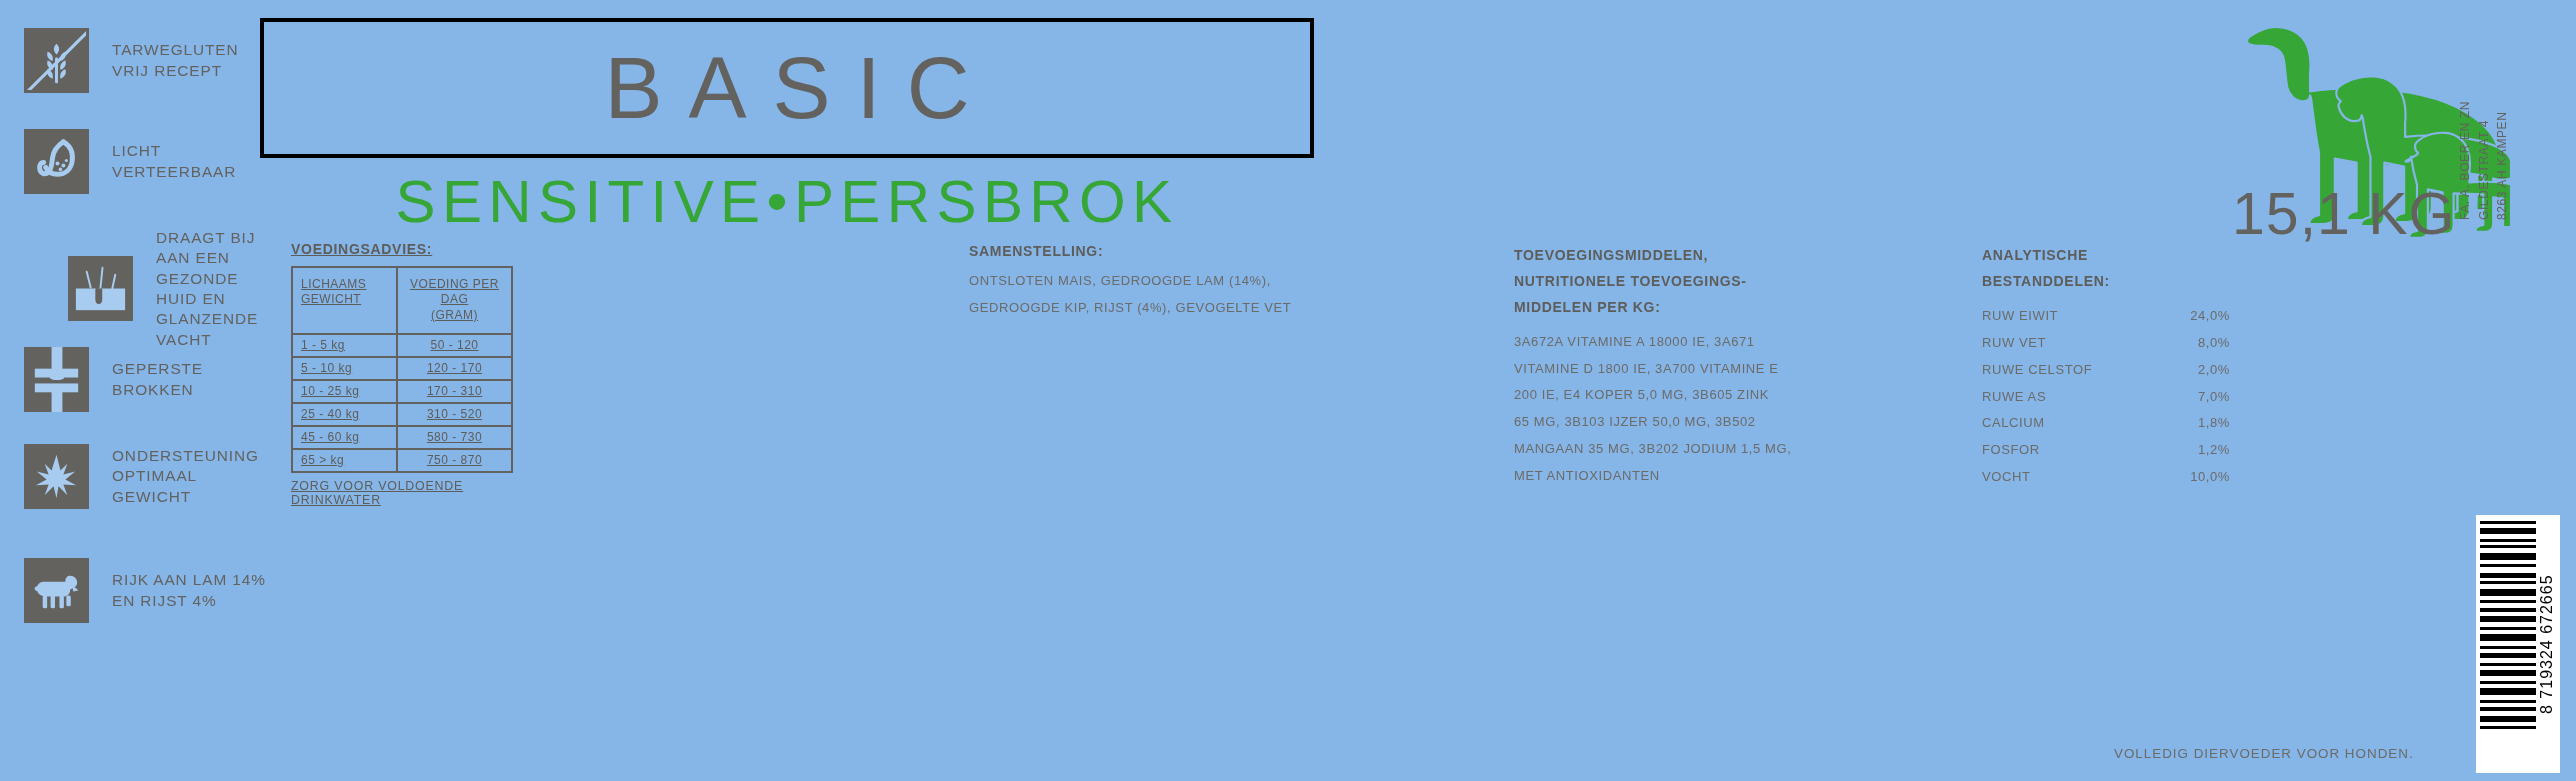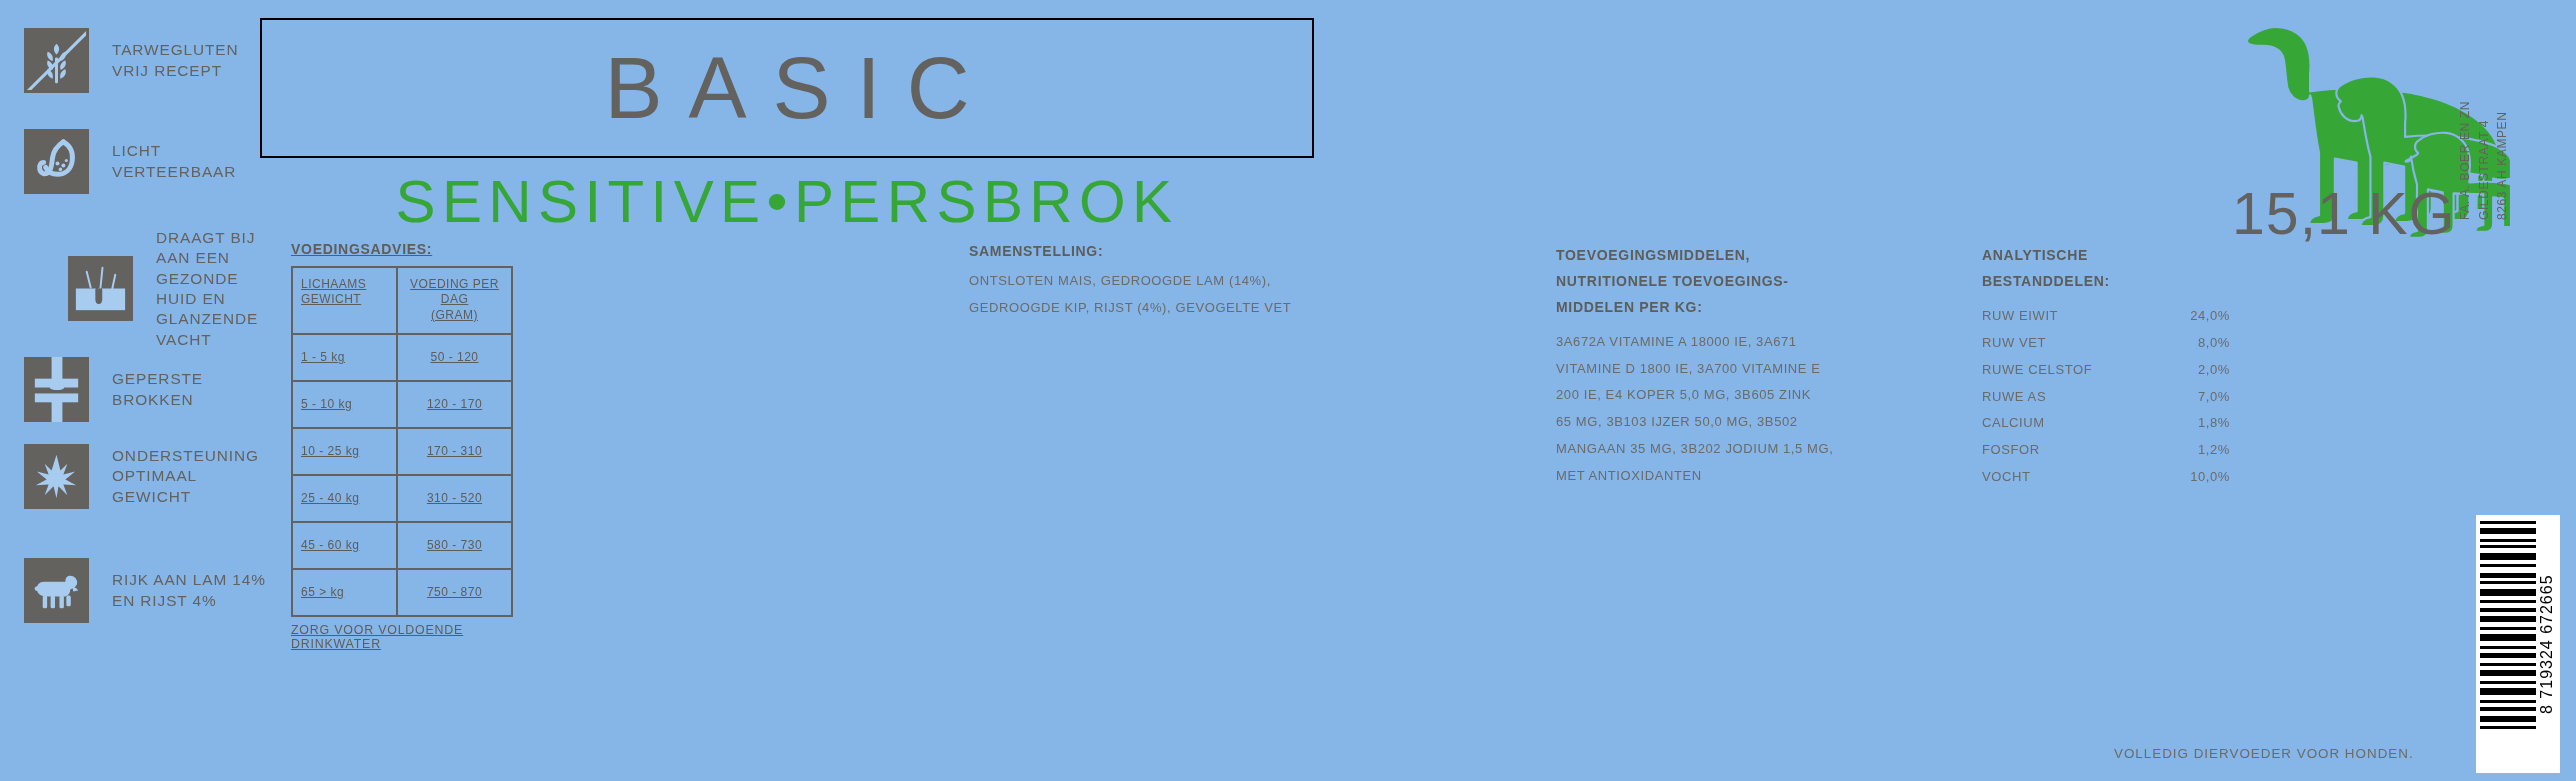--- a/index.html
+++ b/index.html
@@ -50,21 +50,21 @@
     white-space: pre-line;
   }
 
   
   .title-box {
     position: absolute;
     left: 260px;
     top: 18px;
     width: 1054px;
     height: 140px;
-    border: 2px solid #000000;
+    border: 4px solid #000000;
     box-sizing: border-box;
     display: flex;
     align-items: center;
     justify-content: center;
   }
   .title-text {
     font-size: 87px;
     letter-spacing: 26px;
     text-indent: 26px;
     color: #63625e;
@@ -104,21 +104,21 @@
     border-collapse: collapse;
     width: 222px;
     table-layout: fixed;
     margin-top: 4px;
   }
   table.feed td {
     border: 2px solid #63625e;
     font-size: 12px;
     letter-spacing: 0.5px;
     color: #5d5d5a;
-    padding: 14px 8px;
+    padding: 2px 8px;
     height: 17px;
   }
   table.feed td.c1 { width: 87px; }
   table.feed td.c2 { text-align: center; }
   table.feed tr.hdr td {
     padding: 9px 8px;
     height: 44px;
     vertical-align: top;
     white-space: pre-line;
     line-height: 1.3;
@@ -136,21 +136,21 @@
     position: absolute;
     color: #5d5d5a;
   }
   .panel .body {
     font-size: 13px;
     letter-spacing: 0.6px;
     line-height: 2.07;
     color: #6b6b68;
   }
   #panel-composition { left: 969px; top: 243px; width: 476px; }
-  #panel-additives   { left: 1514px; top: 243px; width: 436px; margin-left: 42px; }
+  #panel-additives   { left: 1514px; top: 243px; width: 436px; }
   #panel-analytical  { left: 1982px; top: 243px; width: 248px; }
 
   .an-row {
     display: flex;
     justify-content: space-between;
     font-size: 13px;
     letter-spacing: 0.6px;
     line-height: 2.07;
     color: #6b6b68;
   }
@@ -297,21 +297,21 @@
             <path d="M23 32 L19 16"></path>
             <path d="M45 33 L48 19"></path>
           </g>
         </svg>
       </span>
       <span class="feature-label">DRAAGT BIJ AAN EEN
 GEZONDE HUID EN
 GLANZENDE VACHT</span>
     </div>
 
-    <div class="feature" style="top:349px;">
+    <div class="feature" style="top:339px;">
       <span class="feature-icon">
         <svg viewBox="0 0 66 66">
           <g fill="#a8cbf0">
             <rect x="11" y="22" width="44" height="9"></rect>
             <rect x="11" y="37" width="44" height="9"></rect>
             <rect x="28" y="0" width="11" height="24"></rect>
             <rect x="28" y="44" width="11" height="22"></rect>
             <path d="M26 31 C28 28.5 38 28.5 41 31 C40 34.5 27 34.5 26 31z"></path>
           </g>
         </svg>

